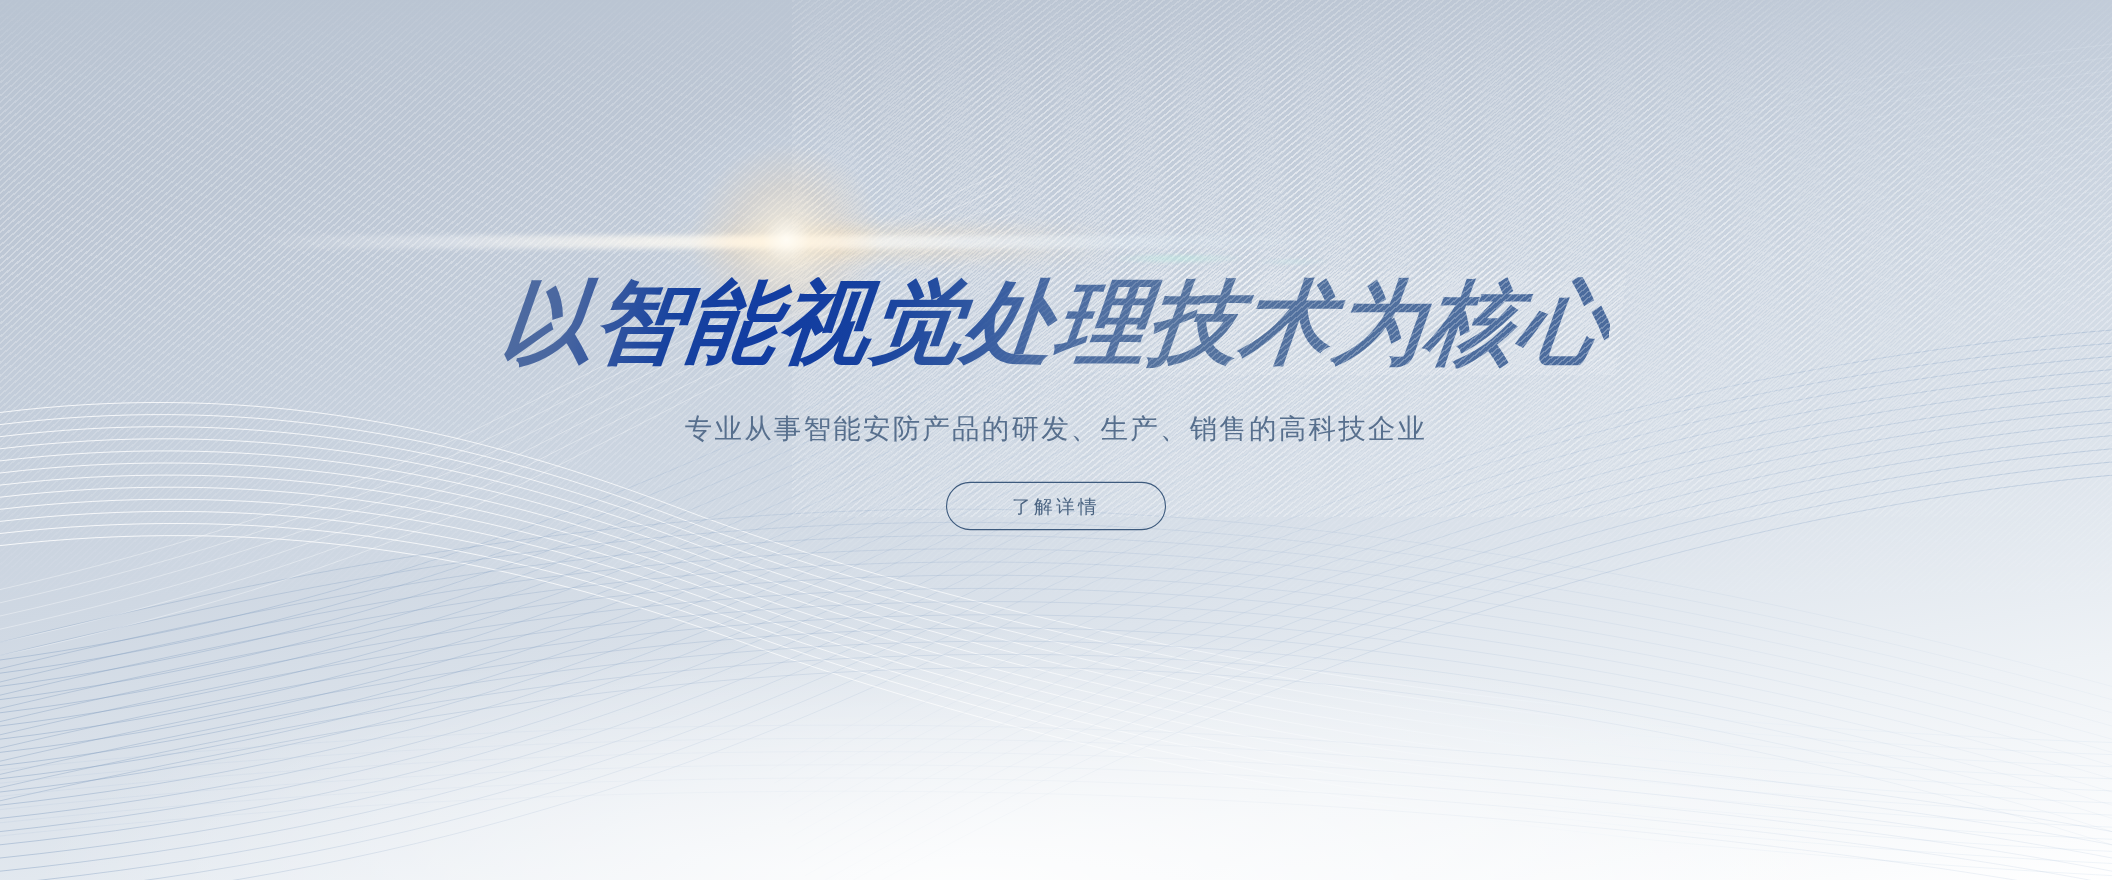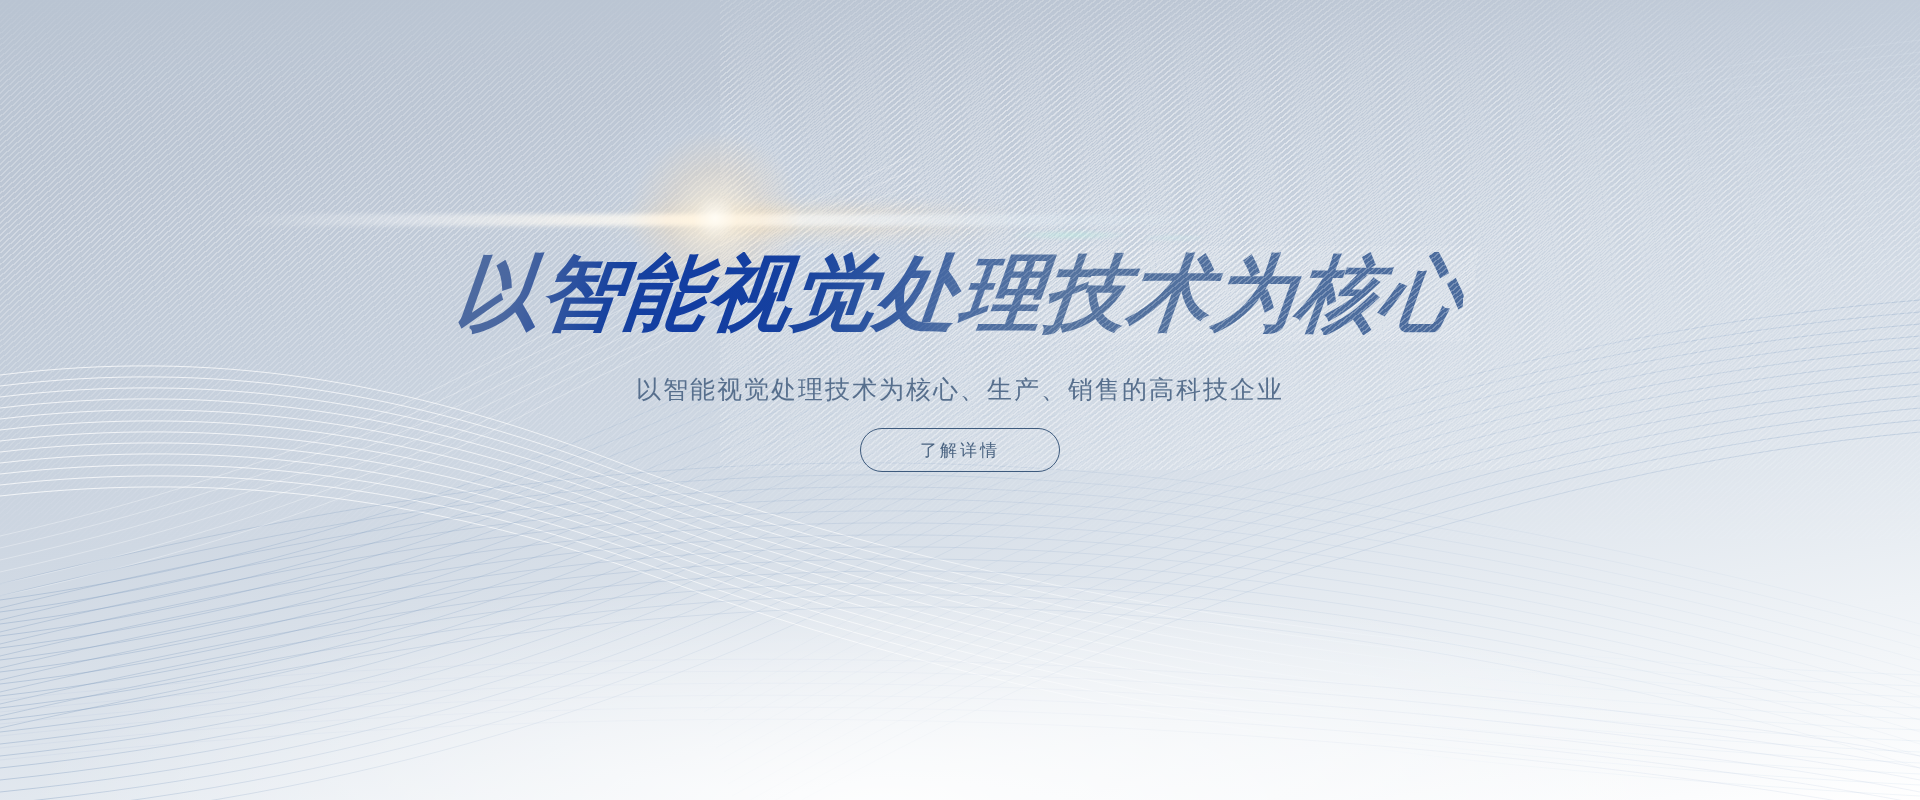--- a/index.html
+++ b/index.html
@@ -155,21 +155,21 @@
   .subtitle {
     margin-top:38px;
     font-size:25px;
     letter-spacing:2px;
     color:#576f8d;
     font-family:"DejaVu Sans","Liberation Sans",sans-serif;
     white-space:nowrap;
   }
 
   .cta {
-    margin-top:22px;
+    margin-top:32px;
     width:200px; height:44px;
     border:1.6px solid #3d5a7d;
     border-radius:999px;
     background:transparent;
     color:#4a6381;
     font-size:17px;
     letter-spacing:3px;
     font-family:"DejaVu Sans","Liberation Sans",sans-serif;
     display:flex; align-items:center; justify-content:center;
     cursor:pointer;
@@ -313,17 +313,17 @@
     <div class="flare-streak2"></div>
     <div class="flare-streak"></div>
     <div class="flare-core"></div>
     <div class="flare-ghost"></div>
     <div class="flare-ghost2"></div>
   </div>
 
   <div class="content">
     <h1 class="headline">以智能视觉处理技术为核心</h1>
 
-    <p class="subtitle">以智能视觉处理技术为核心、生产、销售的高科技企业</p>
+    <p class="subtitle">专业从事智能安防产品的研发、生产、销售的高科技企业</p>
 
     <button class="cta">了解详情</button>
   </div>
 </div>
 
 </body></html>

